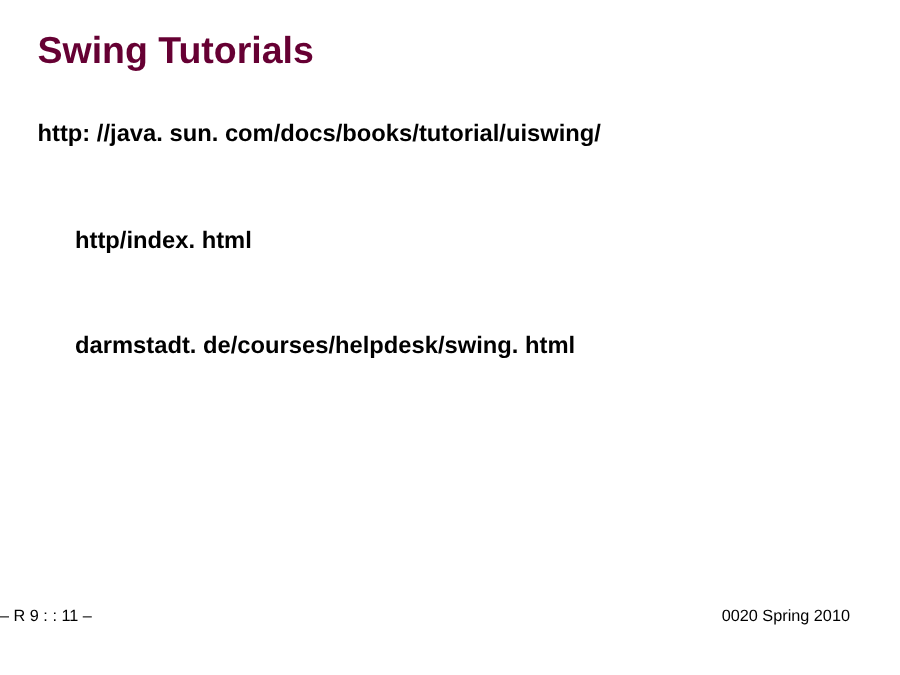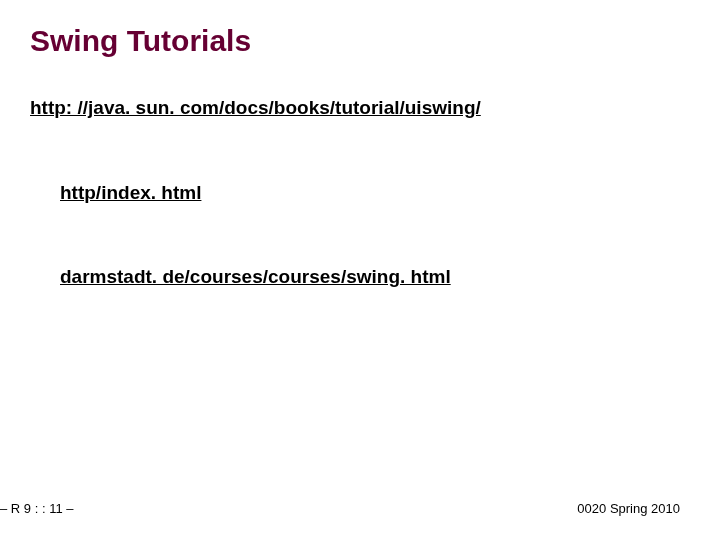--- a/index.html
+++ b/index.html
@@ -27,29 +27,28 @@
       color: #660033;
       margin-bottom: 38px;
     }
     .link-block {
       margin-bottom: 42px;
     }
     .link-text {
       font-size: 19px;
       font-weight: bold;
       color: #000000;
-      text-decoration: underline;
       line-height: 1.3;
     }
     .link-indent {
       padding-left: 30px;
     }
     .footer {
       position: absolute;
-      bottom: 24px;
+      bottom: 40px;
       left: 0;
       width: 100%;
       display: flex;
       justify-content: space-between;
       padding: 0 40px 0 0;
     }
     .footer-left {
       font-size: 13px;
       color: #000000;
     }
@@ -68,20 +67,20 @@
     <span class="link-text">http: //java. sun. com/docs/books/tutorial/uiswing/</span>
   </div>
 
   <div class="link-block">
     <br>
     <span class="link-text link-indent">http/index. html</span>
   </div>
 
   <div class="link-block">
     <br>
-    <span class="link-text link-indent">darmstadt. de/courses/courses/swing. html</span>
+    <span class="link-text link-indent">darmstadt. de/courses/helpdesk/swing. html</span>
   </div>
 
   <div class="footer">
     <span class="footer-left">– R 9 : :  11 –</span>
     <span class="footer-right">0020 Spring 2010</span>
   </div>
 </div>
 
 </body></html>

